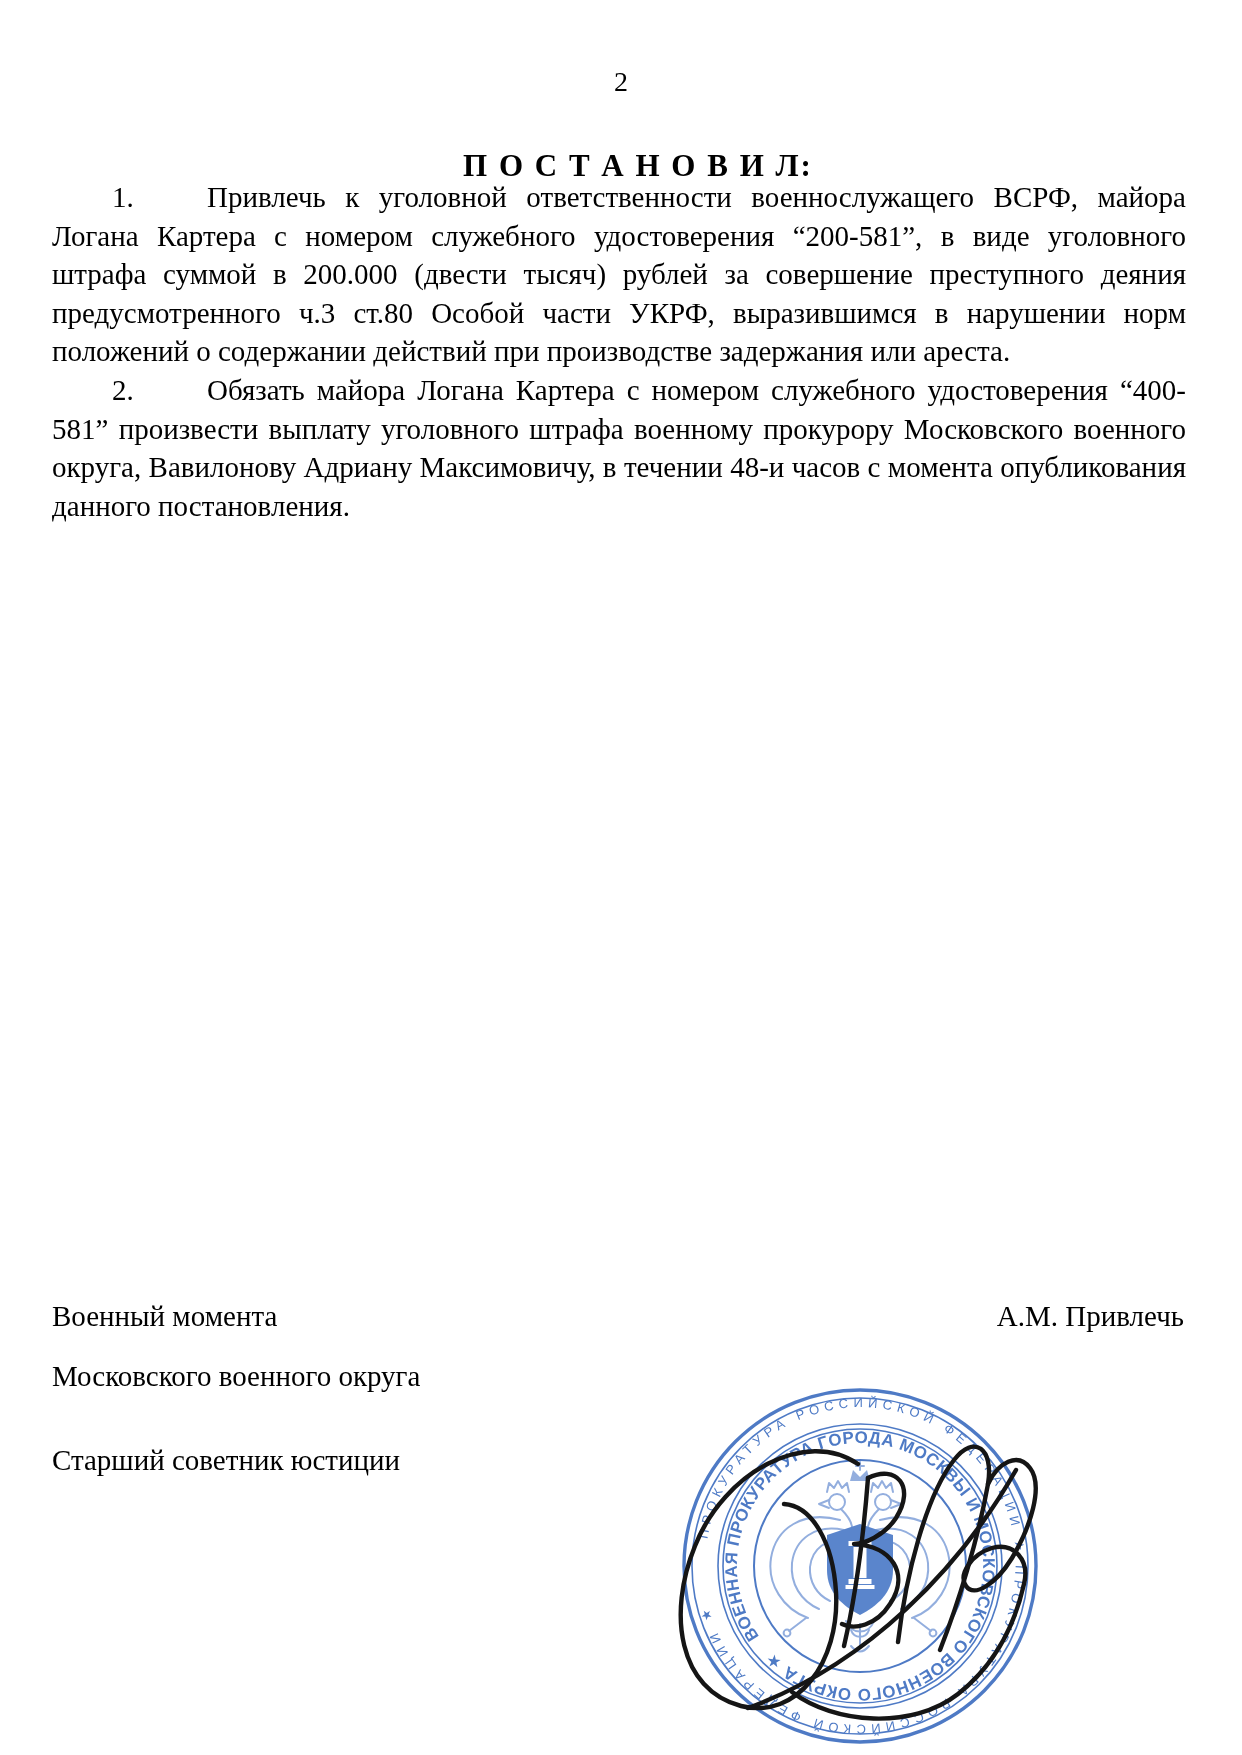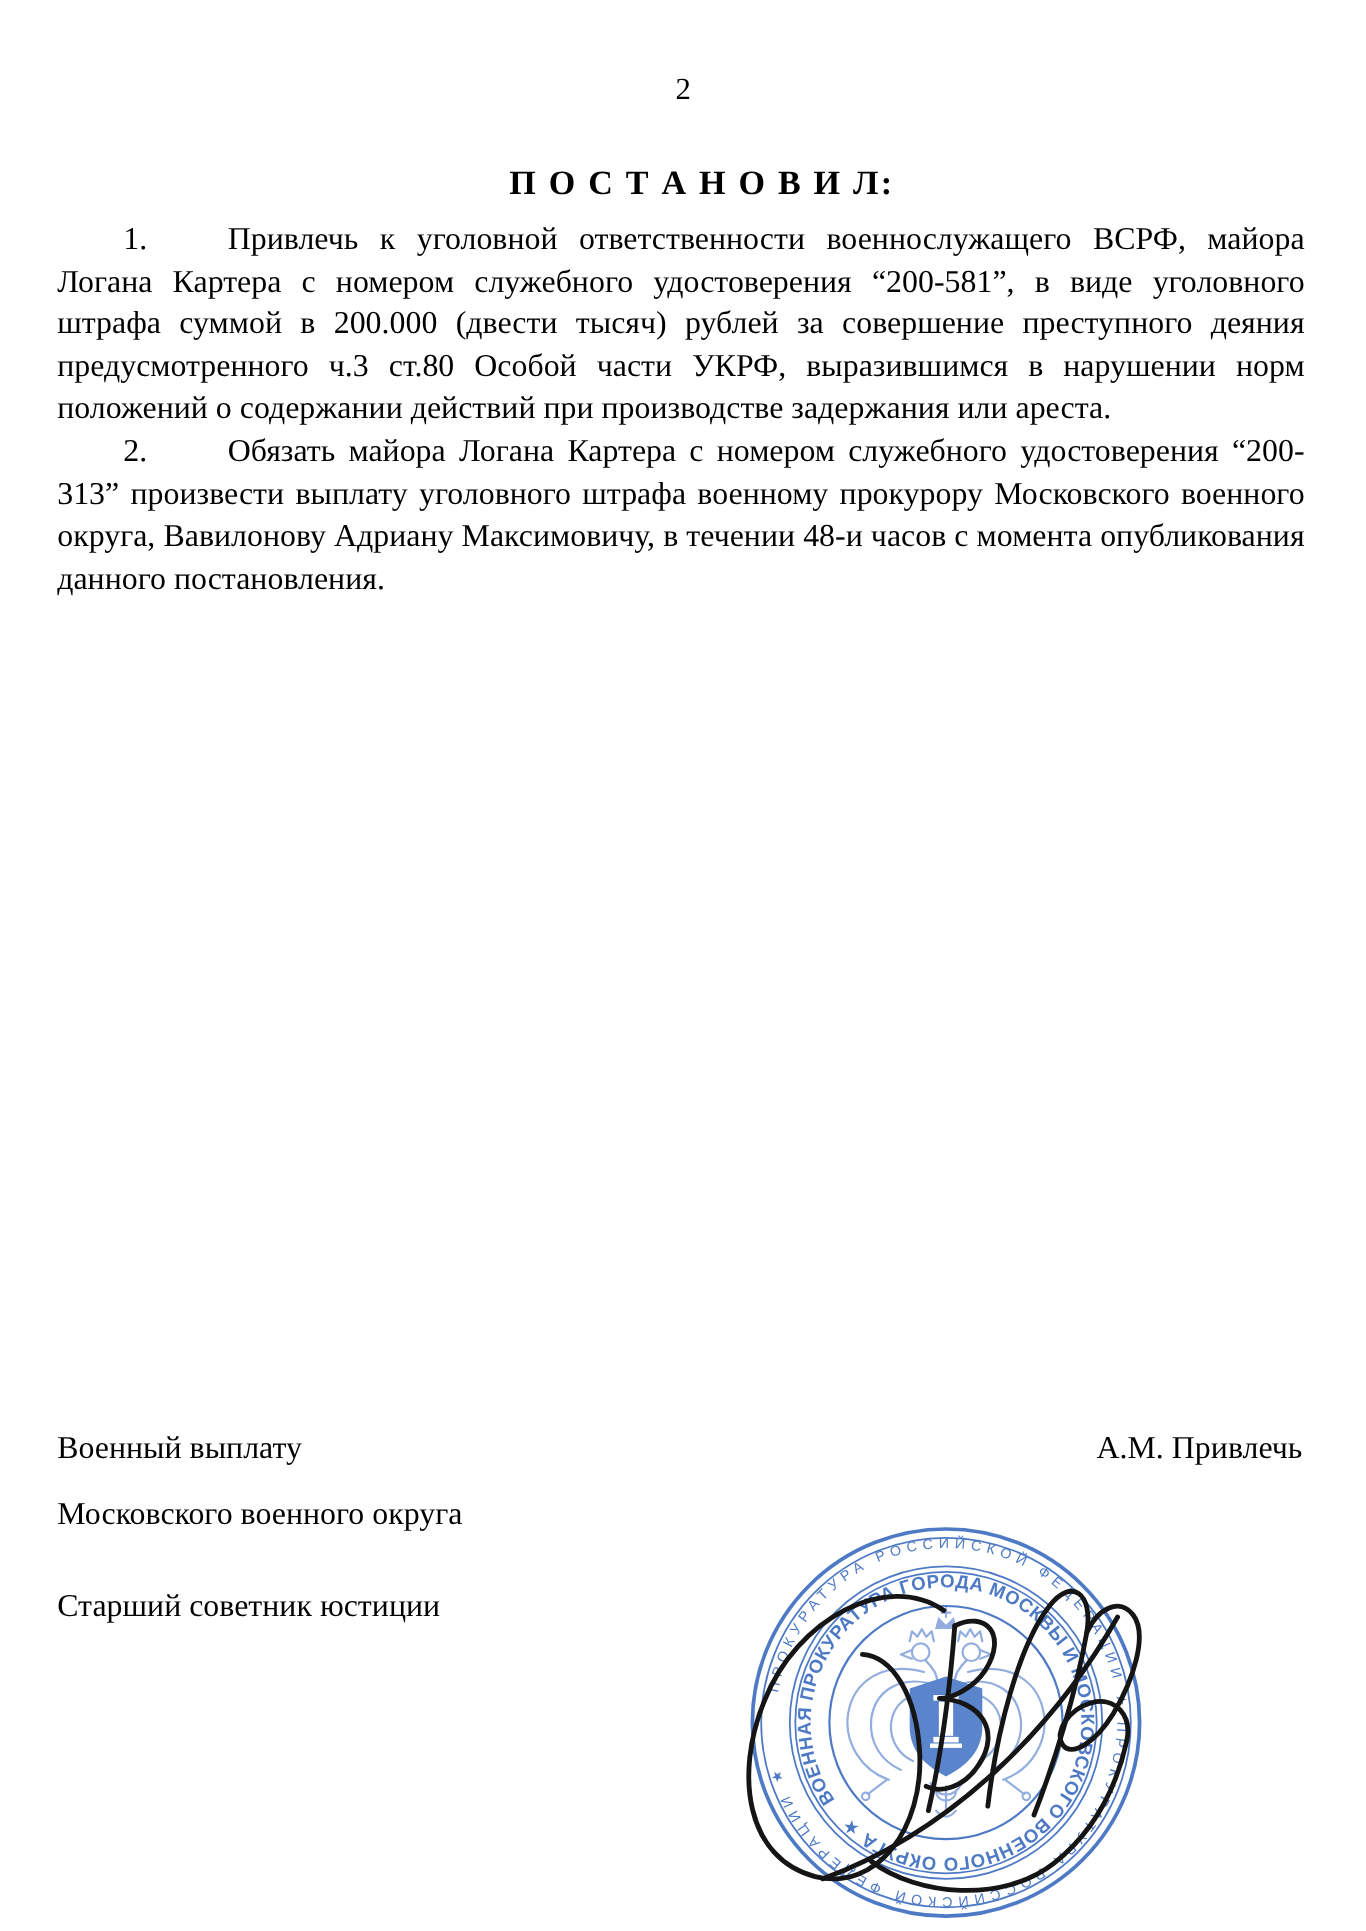--- a/index.html
+++ b/index.html
@@ -17,21 +17,21 @@
     position: absolute; top: 66px; left: 0; width: 100%;
     text-align: center; font-size: 28px;
   }
   .doc-title {
     position: absolute; top: 148px; left: 0; width: 100%;
     text-align: center; font-size: 31px; font-weight: 700; letter-spacing: 2px;
     white-space: pre;
     padding-left: 17px;
   }
   .content {
-    position: absolute; top: 198px; left: 52px; width: 1134px;
+    position: absolute; top: 178px; left: 52px; width: 1134px;
     font-size: 29px; line-height: 38.6px;
     text-align: justify;
     font-family: Liberation Serif, serif;
   }
   .para { margin: 0; text-indent: 60px; }
   .pnum { display: inline-block; width: 95px; text-indent: 0; }
 
   .sig-row { position: absolute; left: 52px; width: 1134px; font-size: 29px; }
   .sig-pos1 { top: 1300px; }
   .sig-pos2 { top: 1360px; }
@@ -48,24 +48,24 @@
 <body>
 
 <div class="page">
 
   <div class="page-number">2</div>
 
   <div class="doc-title">П О С Т А Н О В И Л:</div>
 
   <div class="content">
     <p class="para"><span class="pnum">1.</span><span>Привлечь к уголовной ответственности военнослужащего ВСРФ, майора Логана Картера с номером служебного удостоверения “200-581”, в виде уголовного штрафа суммой в 200.000 (двести тысяч) рублей за совершение преступного деяния предусмотренного ч.3 ст.80 Особой части УКРФ, выразившимся в нарушении норм положений о содержании действий при производстве задержания или ареста.</span></p>
-    <p class="para"><span class="pnum">2.</span><span>Обязать майора Логана Картера с номером служебного удостоверения “200-313” произвести выплату уголовного штрафа военному прокурору Московского военного округа, Вавилонову Адриану Максимовичу, в течении 48-и часов с момента опубликования данного постановления.</span></p>
+    <p class="para"><span class="pnum">2.</span><span>Обязать майора Логана Картера с номером служебного удостоверения “400-581” произвести выплату уголовного штрафа военному прокурору Московского военного округа, Вавилонову Адриану Максимовичу, в течении 48-и часов с момента опубликования данного постановления.</span></p>
   </div>
 
-  <div class="sig-row sig-pos1">Военный выплату</div>
+  <div class="sig-row sig-pos1">Военный момента</div>
   <div class="sig-name">А.М. Привлечь</div>
   <div class="sig-row sig-rank">Старший советник юстиции</div>
   <div class="sig-row sig-pos2">Московского военного округа</div>
 
   <div class="stamp-wrap">
     <svg width="520" height="377" viewBox="0 0 520 377" xmlns="http://www.w3.org/2000/svg">
 
       <g opacity="0.92">
         <circle cx="260" cy="188" r="176" fill="none" stroke="#3f6fc1" stroke-width="3.4"></circle>
         <circle cx="260" cy="188" r="168" fill="none" stroke="#3f6fc1" stroke-width="1.6"></circle>

